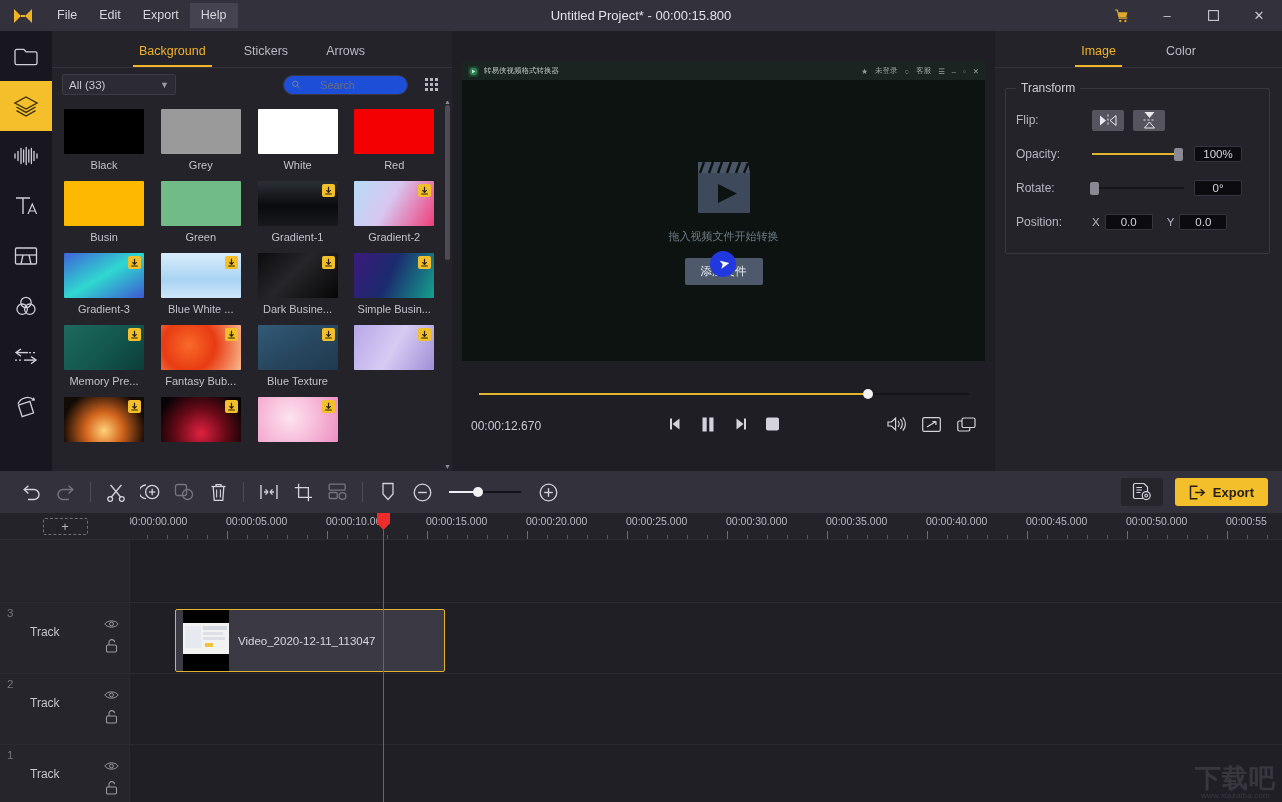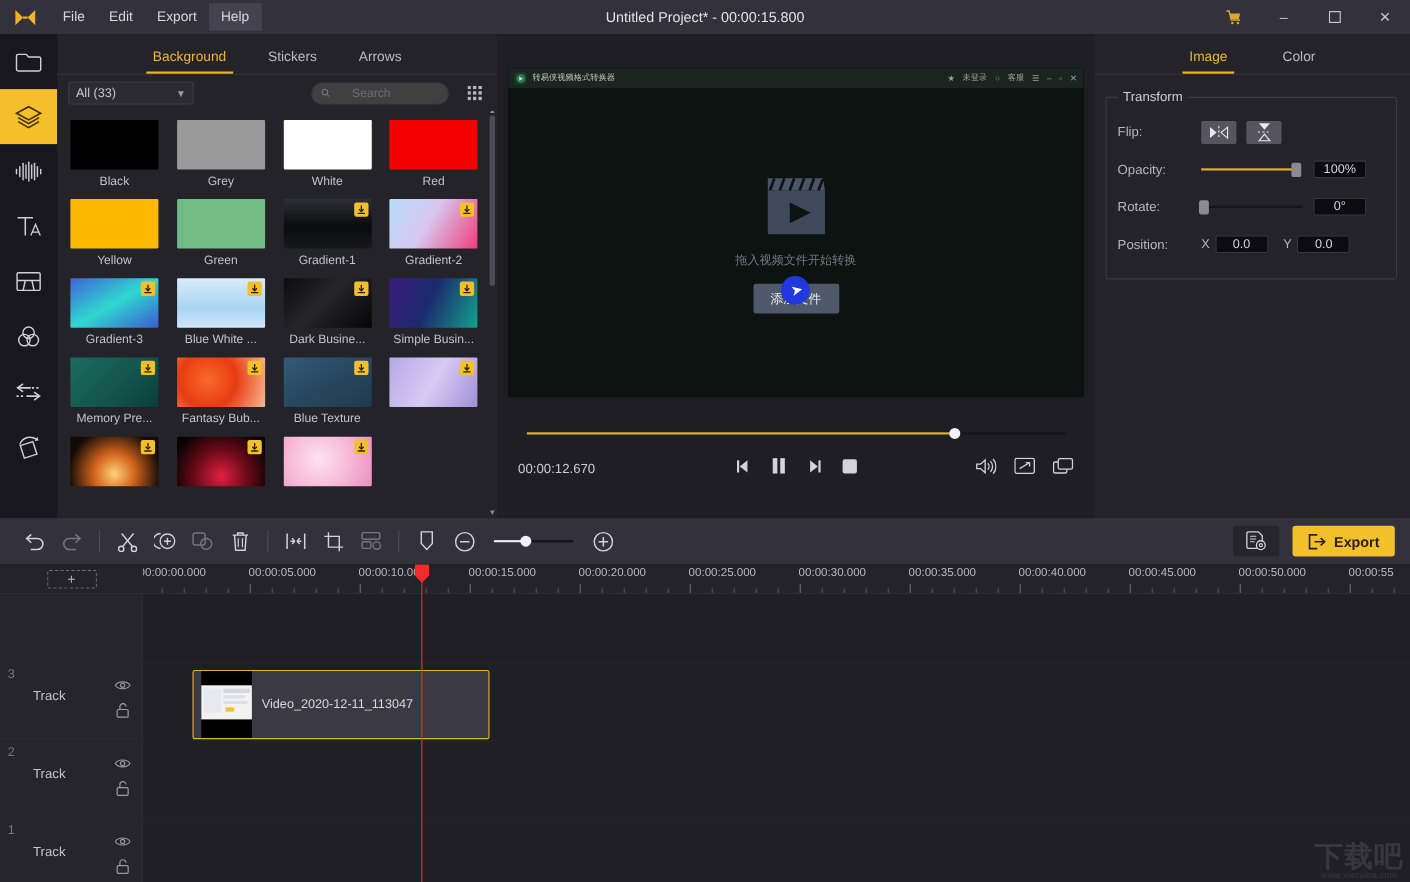--- a/index.html
+++ b/index.html
@@ -55,21 +55,21 @@
   .lib-tab { font-size: 12.5px; color: #b9b9c2; padding: 0 6px 7px; border-bottom: 2px solid transparent; }
   .lib-tab.active { color: #f0b429; border-bottom-color: #f0b429; }
 
   .lib-filter { height: 33px; display: flex; align-items: center; padding: 0 10px; gap: 8px; }
   .select-box {
     position: relative; width: 114px; height: 21px; background: #2c2b33; border: 1px solid #3d3c46;
     border-radius: 2px; display: flex; align-items: center; padding: 0 6px; font-size: 11.5px; color: #c6c6ce;
   }
   .select-box .chev { position: absolute; right: 6px; font-size: 9px; color: #9a9aa4; }
   .search-box {
-    margin-left: auto; width: 125px; height: 20px; background: #404040; border: 1px solid #3a3942;
+    margin-left: auto; width: 125px; height: 20px; background: #1d4ed8; border: 1px solid #3a3942;
     border-radius: 10px; display: flex; align-items: center; padding: 0 8px; gap: 20px;
   }
   .search-box input {
     background: transparent; border: 0; outline: 0; color: #b8b8c0; font-size: 11px;
     width: 100%; font-family: "Liberation Sans", sans-serif;
   }
   .search-box input::placeholder { color: #6e6d78; }
   .grid-toggle { width: 20px; height: 20px; display: flex; align-items: center; justify-content: center; margin-left: 6px;}
 
   .lib-grid-wrap { position: relative; flex: 1; overflow: hidden; }
@@ -385,21 +385,21 @@
           <div class="tile">
             <div class="thumb" style="background: rgb(255, 255, 255);"></div>
             <div class="tile-label">White</div>
           </div>
           <div class="tile">
             <div class="thumb" style="background: rgb(245, 0, 0);"></div>
             <div class="tile-label">Red</div>
           </div>
           <div class="tile">
             <div class="thumb" style="background: rgb(253, 185, 0);"></div>
-            <div class="tile-label">Yellow</div>
+            <div class="tile-label">Busin</div>
           </div>
           <div class="tile">
             <div class="thumb" style="background: rgb(112, 187, 134);"></div>
             <div class="tile-label">Green</div>
           </div>
           <div class="tile">
             <div class="thumb" style="background: linear-gradient(rgb(44, 48, 54) 0%, rgb(10, 11, 13) 55%, rgb(23, 25, 28) 100%);">
               <div class="dl-badge">
                 <svg width="9" height="9" viewBox="0 0 9 9">
                   <line x1="4.5" y1="0.8" x2="4.5" y2="6" stroke="#2b2206" stroke-width="1.2"></line>

